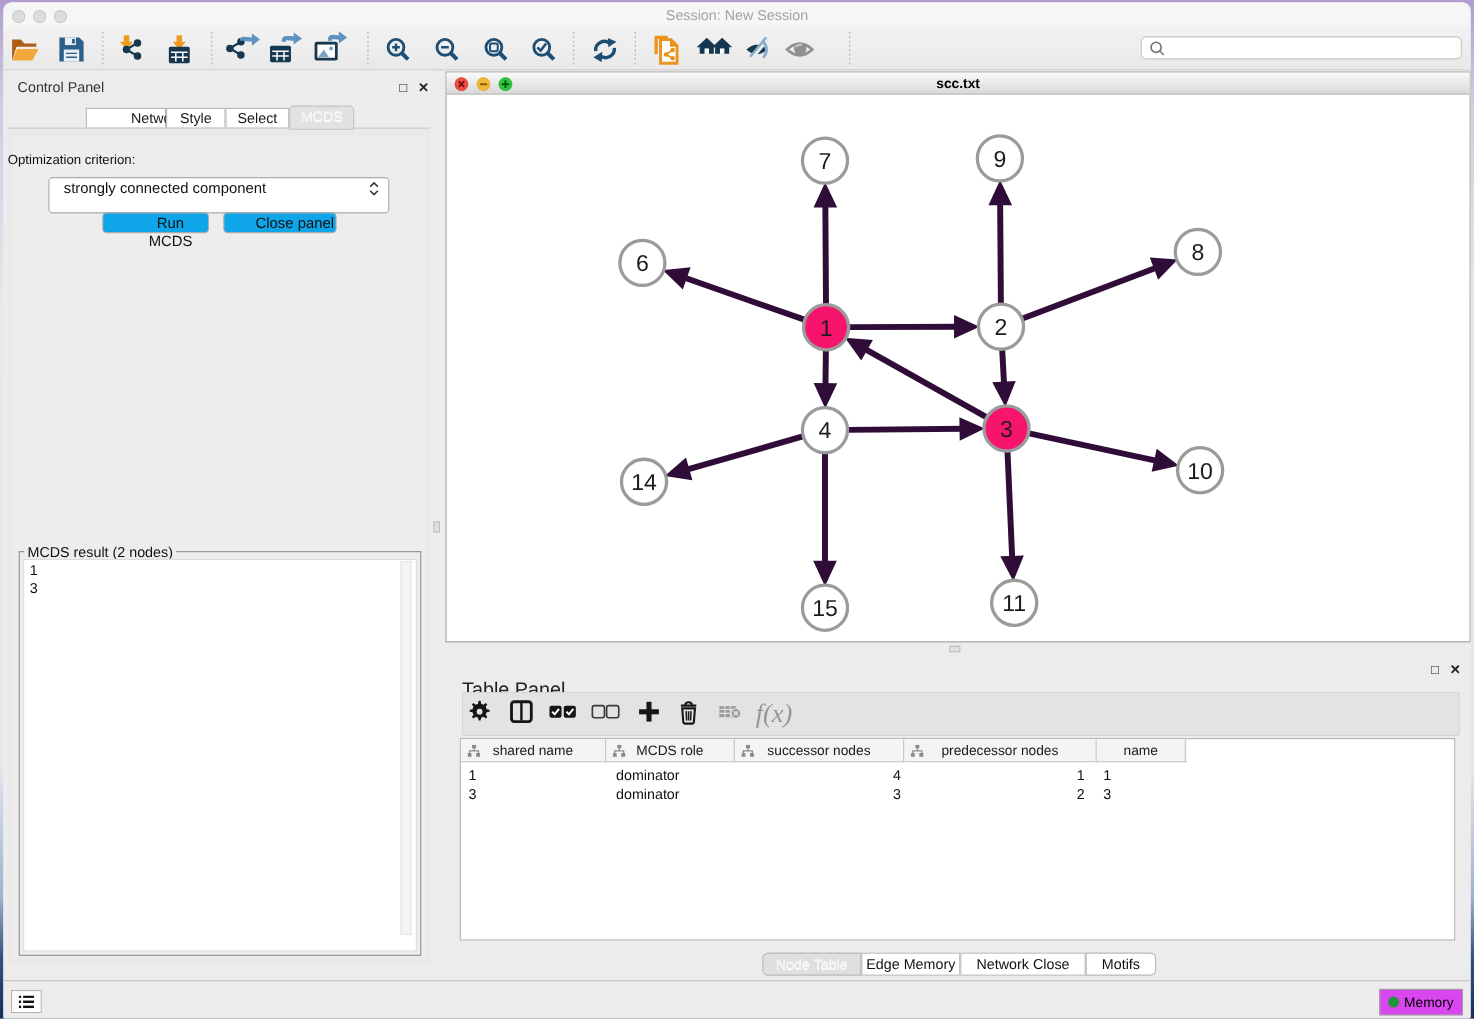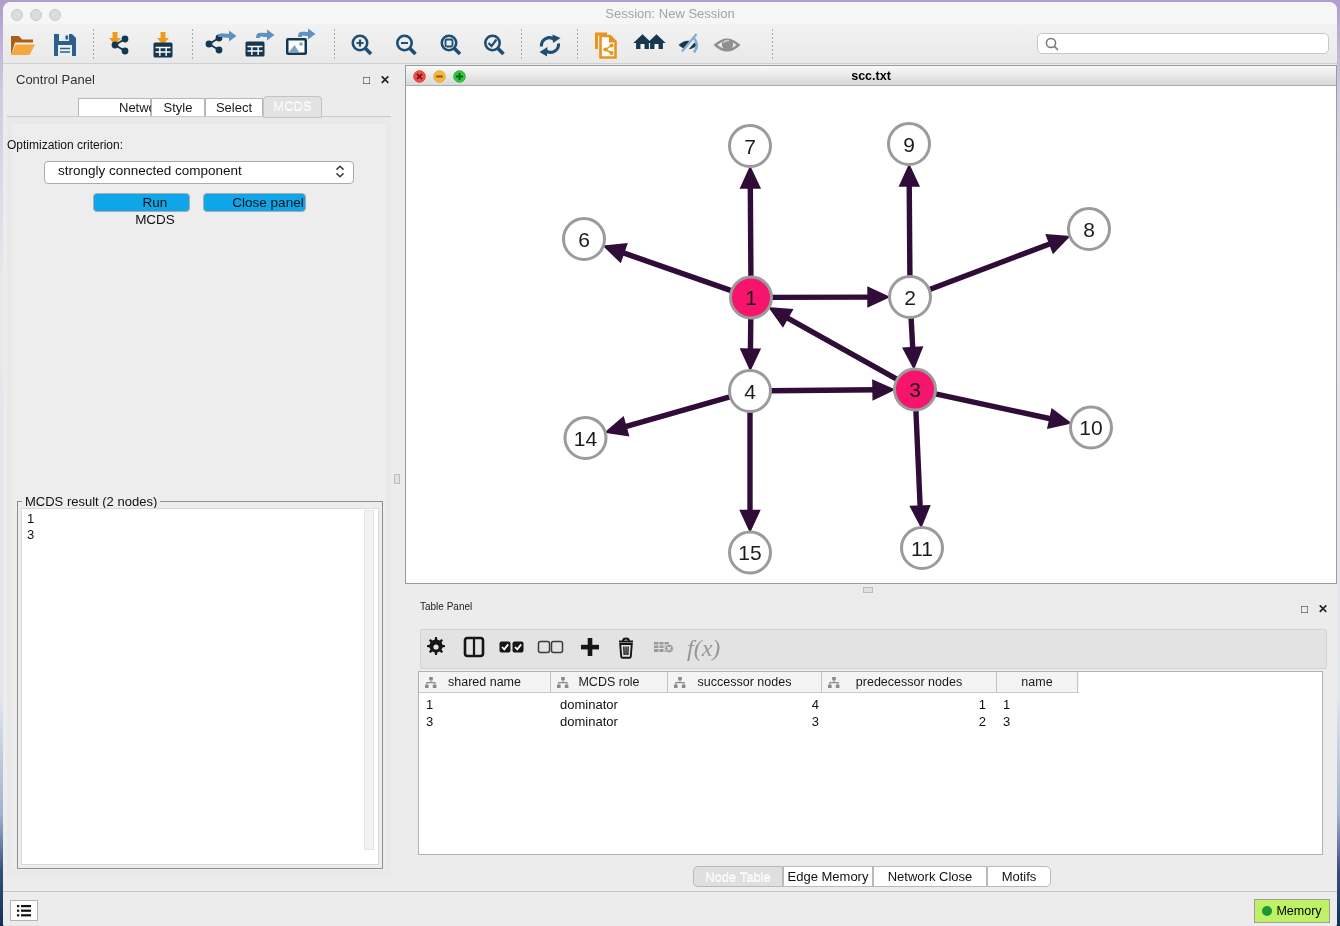--- a/index.html
+++ b/index.html
@@ -26,21 +26,21 @@
 #cpanel h3 { position:absolute; left:13px; top:8px; font-size:13px; font-weight:normal; color:#333; }
 .wicons { position:absolute; font-size:12px; color:#222; }
 .tab { position:absolute; top:34px; height:19px; background:#fff; border:1px solid #b7b7b7;
   font-size:13px; color:#1a1a1a; text-align:center; line-height:18px; }
 .tabsel { top:32px; height:22px; background:#e2e2e2; color:#f3f3f3; border-radius:4px 4px 0 0;
   border:1px solid #c2c2c2; text-shadow:0 1px 0 #fff; z-index:2; }
 #tabpane { position:absolute; left:4px; top:52px; width:384px; height:760px; background:#e9e9e9;
   border-top:1px solid #c9c9c9; }
 #mcdsinner { position:absolute; left:5px; top:7px; width:374px; height:746px; background:#ededed; }
 #optlabel { position:absolute; left:0; top:21px; width:100%; font-size:12px; color:#111; }
-#optsel { position:absolute; left:37px; top:44px; width:310px; height:23px; background:#fff;
+#optsel { position:absolute; left:37px; top:44px; width:310px; height:33px; background:#fff;
   border:1px solid #ababab; border-radius:4px; font-size:13.5px; color:#111; line-height:17px;
   padding-left:13px; }
 .btn { position:absolute; top:76px; height:19px; background:#0ea5e9; border:1px solid #ababab;
   border-radius:4px; font-size:13.5px; color:#111; text-align:center; line-height:17px;padding-left:27px; }
 #fieldset { position:absolute; left:10px; top:384px; width:366px; height:368px;
   border:1px solid #8f8f8f; }
 #fieldlegend { position:absolute; left:4px; top:-8px; background:#ededed; padding:0 3px;
   font-size:13px; color:#111; }
 #fieldtext { position:absolute; left:3px; top:6px; right:3px; bottom:3px; background:#fff;
   border:1px solid #d9d9d9; font-size:13px; color:#111; line-height:16px; padding:2px 0 0 5px; }
@@ -49,21 +49,21 @@
 
 #netwin { position:absolute; left:402px; top:63px; width:932px; height:519px;
   border:1px solid #9b9b9b; background:#fff; }
 #nettitle { position:absolute; left:0; top:0; width:100%; height:20px;
   background:linear-gradient(#fafafa,#d8d8d8); border-bottom:1px solid #ababab; }
 #nettitle span { display:block; text-align:center; font-size:12.5px; font-weight:bold;
   color:#000; padding-top:3px; }
 .tl { position:absolute; top:4px; width:13px; height:13px; border-radius:50%; }
 
 #tpanel { position:absolute; left:395px; top:591px; width:939px; height:300px; background:#ececec; }
-#tpanel h3 { position:absolute; left:22px; top:8px; font-size:10px; font-weight:normal; color:#222; }
+#tpanel h3 { position:absolute; left:22px; top:24px; font-size:18px; font-weight:normal; color:#222; }
 #ttoolbar { position:absolute; left:22px; top:36px; width:907px; height:40px;
   background:#e3e3e3; border:1px solid #d4d4d4; border-radius:2px; }
 #ttable { position:absolute; left:20px; top:78px; width:905px; height:184px; background:#fff;
   border:1px solid #b2b2b2; }
 #thead { position:absolute; left:0; top:0; width:660px; height:21px; background:#f4f4f4;
   border-bottom:1px solid #c9c9c9; }
 .hcell { position:absolute; top:0; height:21px; border-right:1px solid #c6c6c6;
   font-size:12.5px; color:#1a1a1a; text-align:center; line-height:21px; }
 .trow { position:absolute; font-size:13px; color:#111; }
 .btab { position:absolute; top:273px; height:21px; background:#fff; border:1px solid #b9b9b9;
@@ -412,18 +412,18 @@
         <g fill="#111">
             <rect x="0" y="0" width="2.2" height="2.2"></rect>
             <rect x="0" y="4.6" width="2.2" height="2.2"></rect>
             <rect x="0" y="9.2" width="2.2" height="2.2"></rect>
             <rect x="4" y="0" width="10" height="2.2"></rect>
             <rect x="4" y="4.6" width="10" height="2.2"></rect>
             <rect x="4" y="9.2" width="10" height="2.2"></rect>
           </g>
       </svg>
     </div>
-    <div style="position:absolute; left:1251px; top:7px; width:76px; height:24px; background:#bef264; border:1px solid #9e9e9e; font-size:12.5px; color:#000; text-align:center; line-height:22px;">
+    <div style="position:absolute; left:1251px; top:7px; width:76px; height:24px; background:#d946ef; border:1px solid #9e9e9e; font-size:12.5px; color:#000; text-align:center; line-height:22px;">
       <span style="display:inline-block; width:10px; height:10px; border-radius:50%; background:#1d9637; margin-right:4px; vertical-align:-1px;"></span>Memory</div>
   </div>
 </div>
   <div style="position:absolute; left:863px; top:587px; width:10px; height:6px; background:#e0e0e0; border:1px solid #bdbdbd;"></div>
   <div style="position:absolute; left:394px; top:474px; width:6px; height:10px; background:#e0e0e0; border:1px solid #bdbdbd;"></div>
 
 </body></html>

